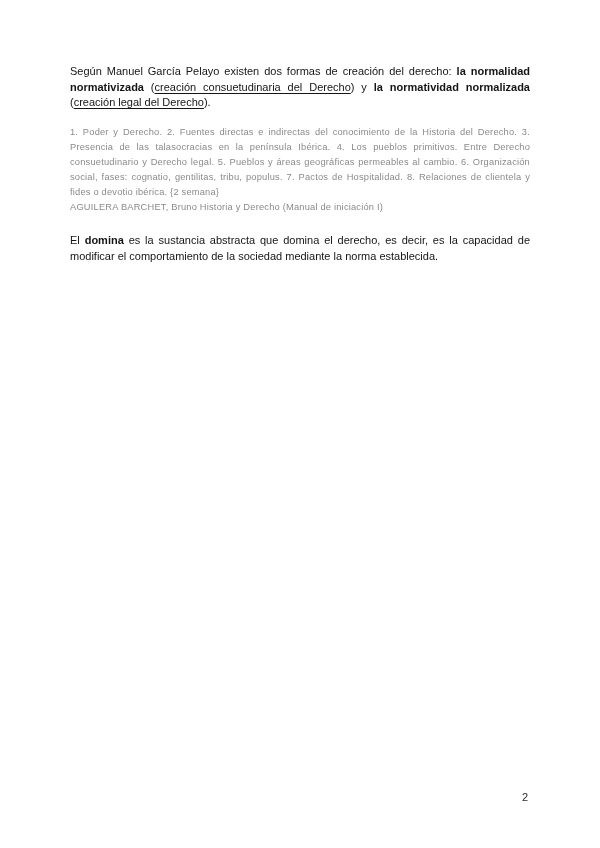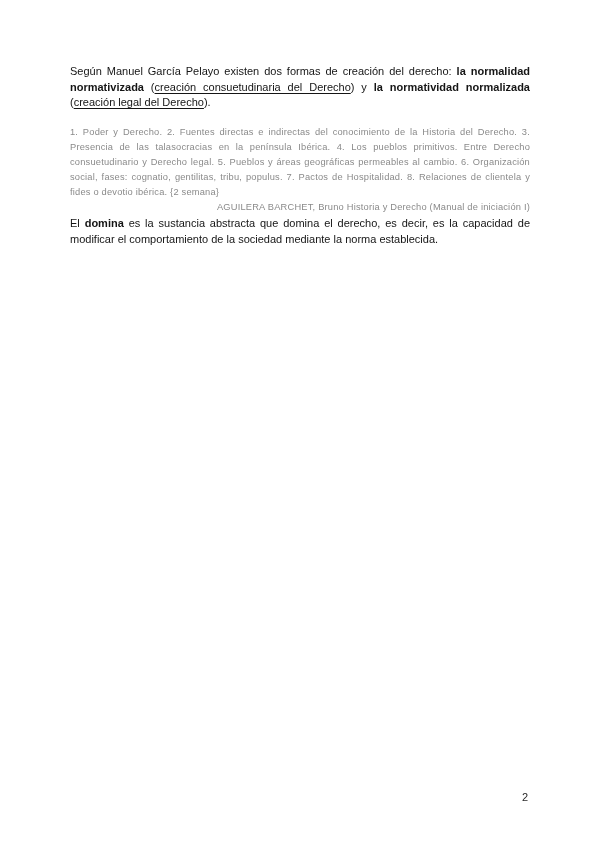--- a/index.html
+++ b/index.html
@@ -29,22 +29,22 @@
     line-height: 15.5px;
   }
   .para.note {
     color: #8a8a8a;
     font-size: 9.3px;
     line-height: 15px;
     letter-spacing: 0.2px;
     margin-bottom: 0;
   }
   .para.note.note-last {
-    margin-bottom: 1px;
-    text-align: right;
+    margin-bottom: 18px;
+    text-align: left;
   }
   .para .b {
     font-weight: bold;
   }
   .para .u {
     text-decoration: underline;
     text-underline-offset: 2px;
   }
   .page-number {
     position: absolute;

